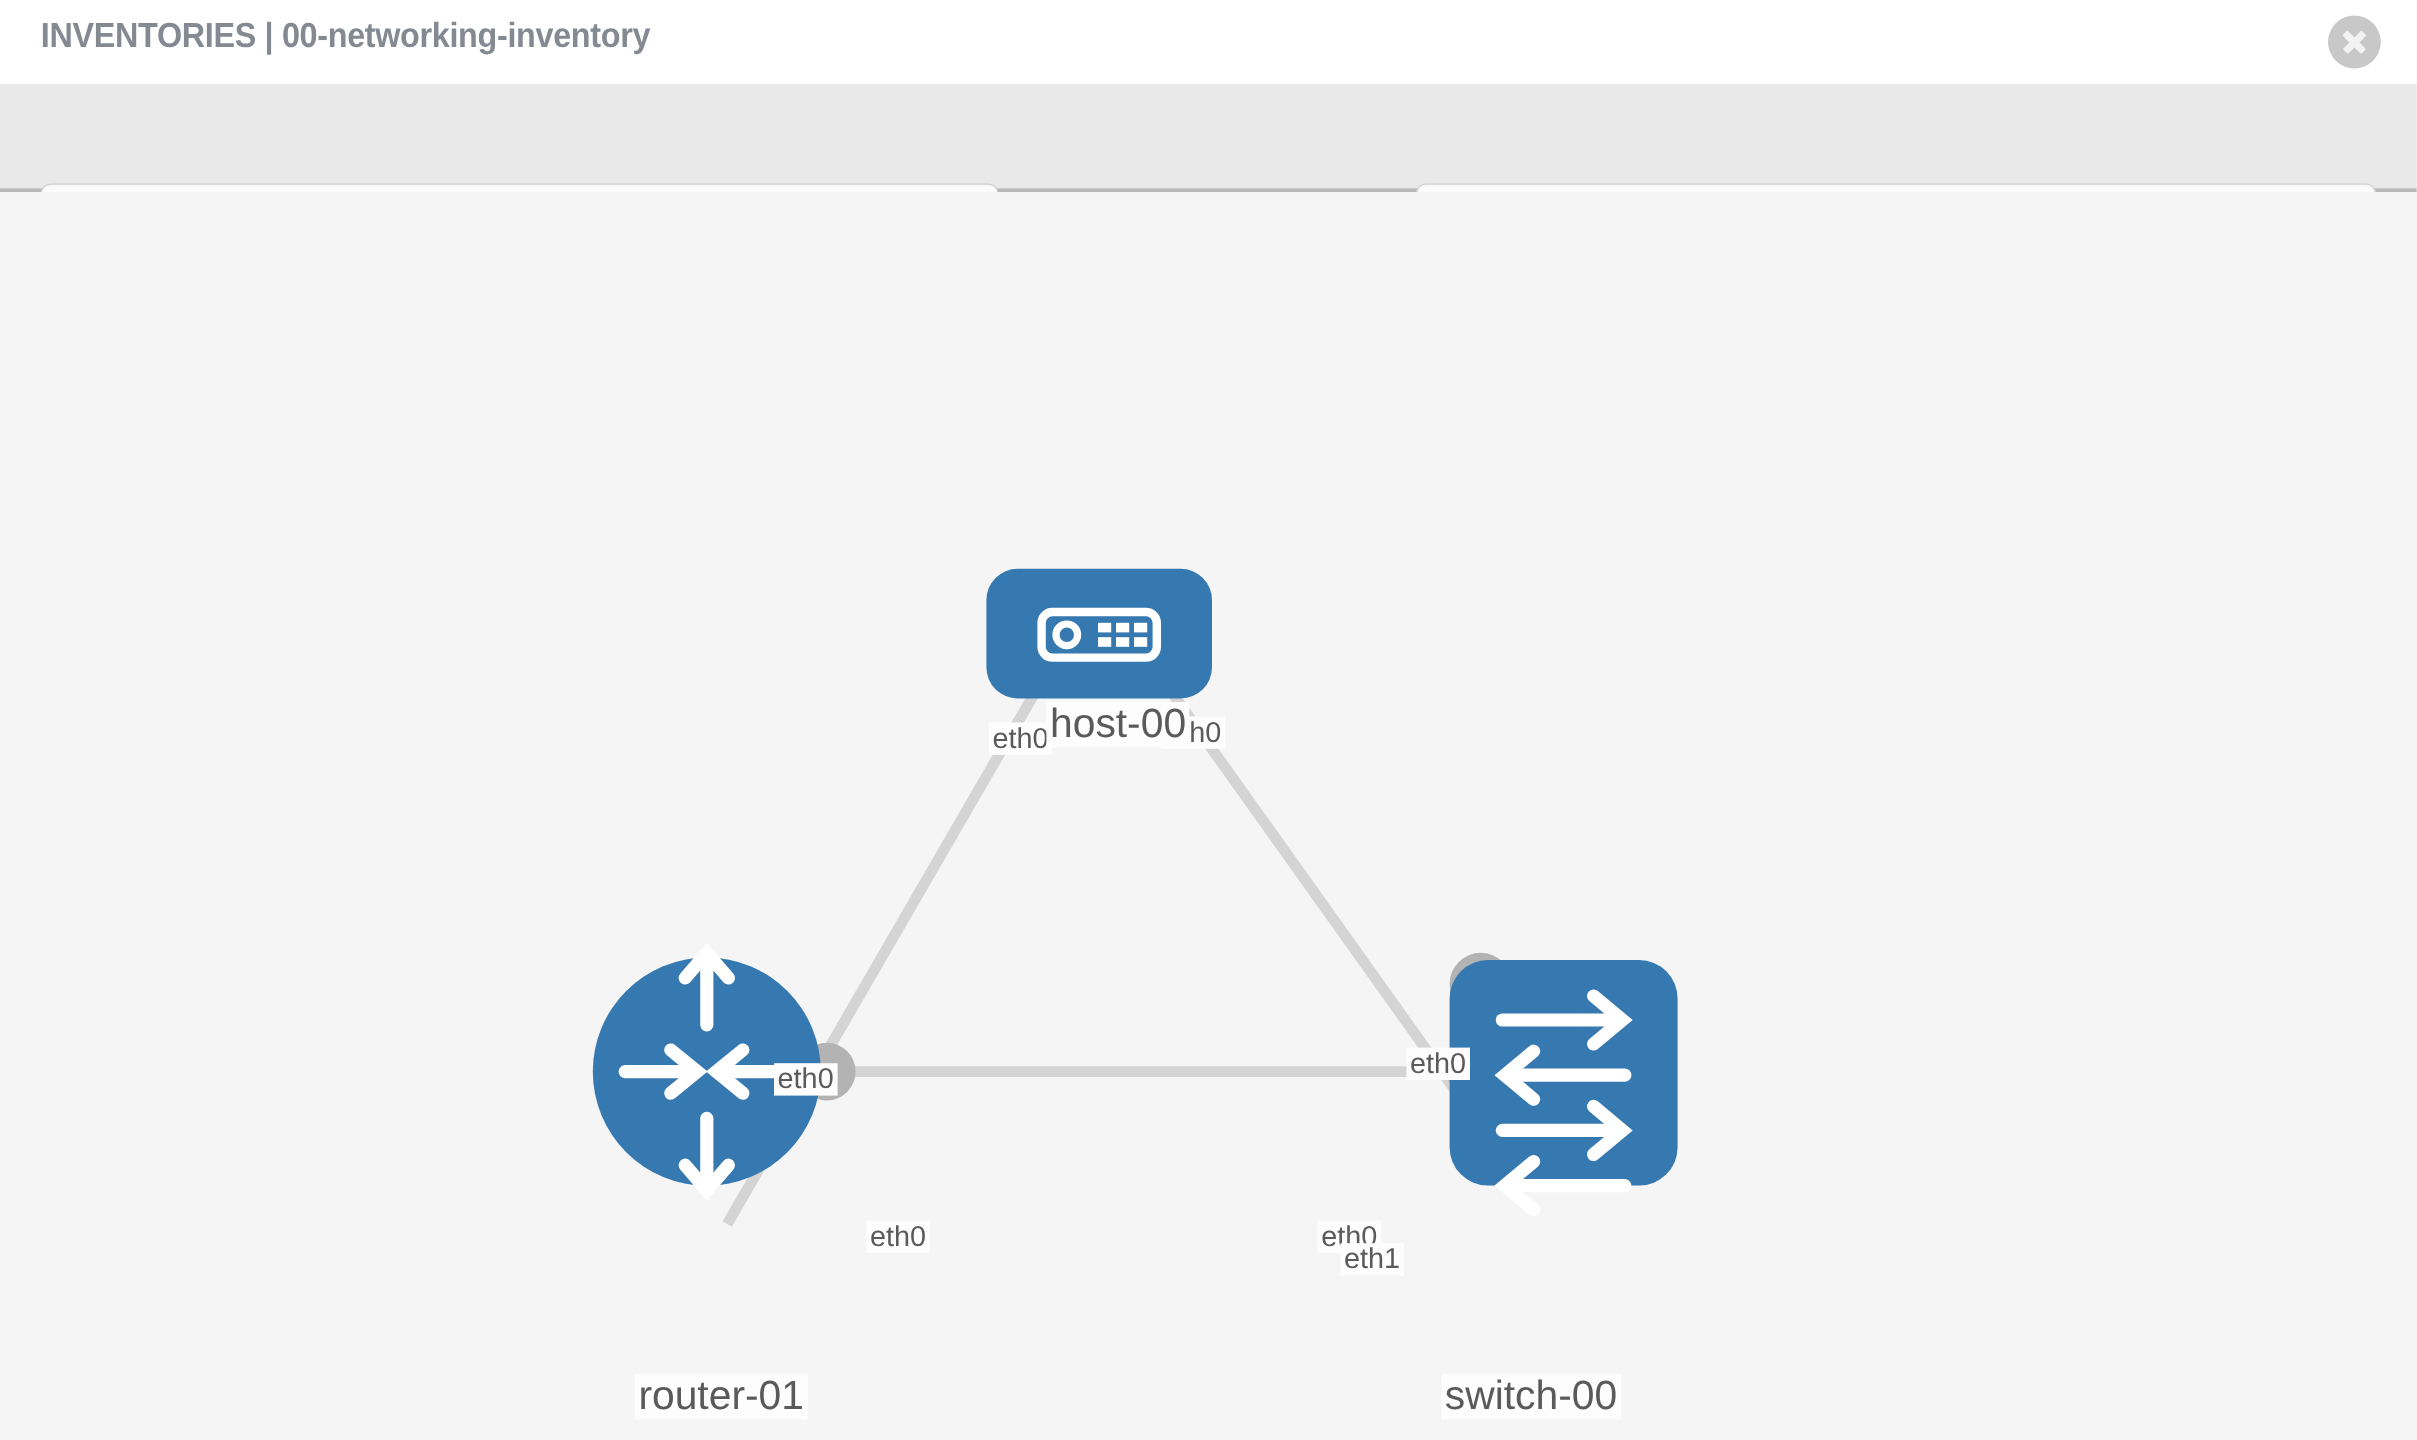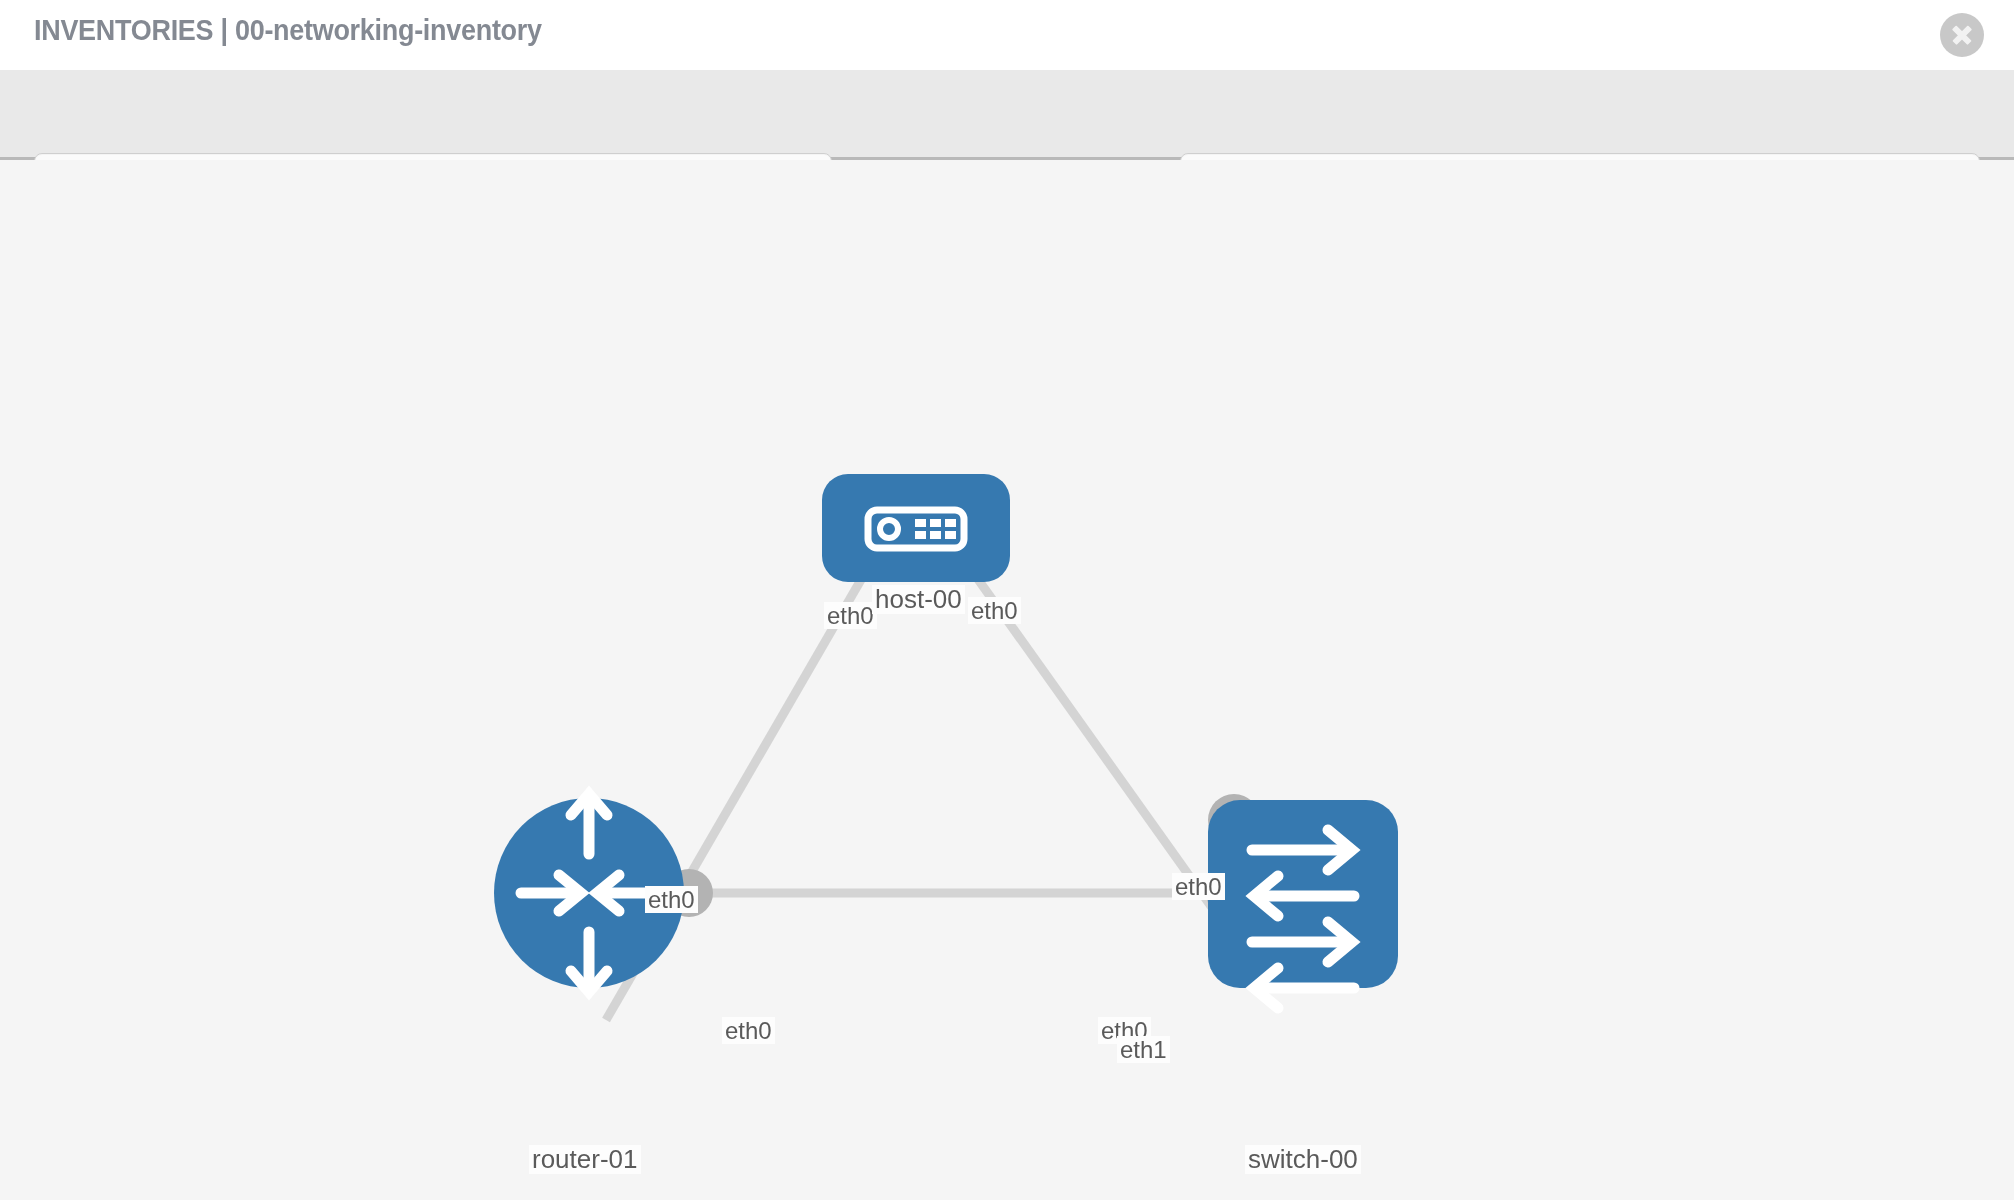--- a/index.html
+++ b/index.html
@@ -112,21 +112,21 @@
   .glabel {
     position: absolute;
     background: #fdfdfd;
     color: #5a5a5a;
     white-space: nowrap;
     line-height: 1.05;
     padding: 1px 3px;
     text-align: center;
   }
   .glabel.iface { font-size: 24px; }
-  .glabel.node  { font-size: 26px; }
+  .glabel.node  { font-size: 34px; }
 </style>
 </head>
 <body>
 
 <div id="app">
 
   <div class="titlebar">
     <div class="title-text">INVENTORIES | 00-networking-inventory</div>
     <div class="close-btn">
       <div class="bar a"></div>
@@ -234,16 +234,16 @@
     <div class="glabel iface" style="left:824px; top:442px;">eth0</div>
     <div class="glabel iface" style="left:968px; top:437px;">eth0</div>
     <div class="glabel iface" style="left:645px; top:726px;">eth0</div>
     <div class="glabel iface" style="left:1172px; top:713px;">eth0</div>
     <div class="glabel iface" style="left:722px; top:857px;">eth0</div>
     <div class="glabel iface" style="left:1098px; top:857px;">eth0</div>
     <div class="glabel iface" style="left:1117px; top:876px;">eth1</div>
 
     <div class="glabel node" style="left:872px; top:425px;">host-00</div>
     <div class="glabel node" style="left:529px; top:985px;">router-01</div>
-    <div class="glabel node" style="left:1245px; top:985px;">switch-00</div>
+    <div class="glabel node" style="left:1201px; top:985px;">switch-00</div>
 
   </div>
 </div>
 
 </body></html>

